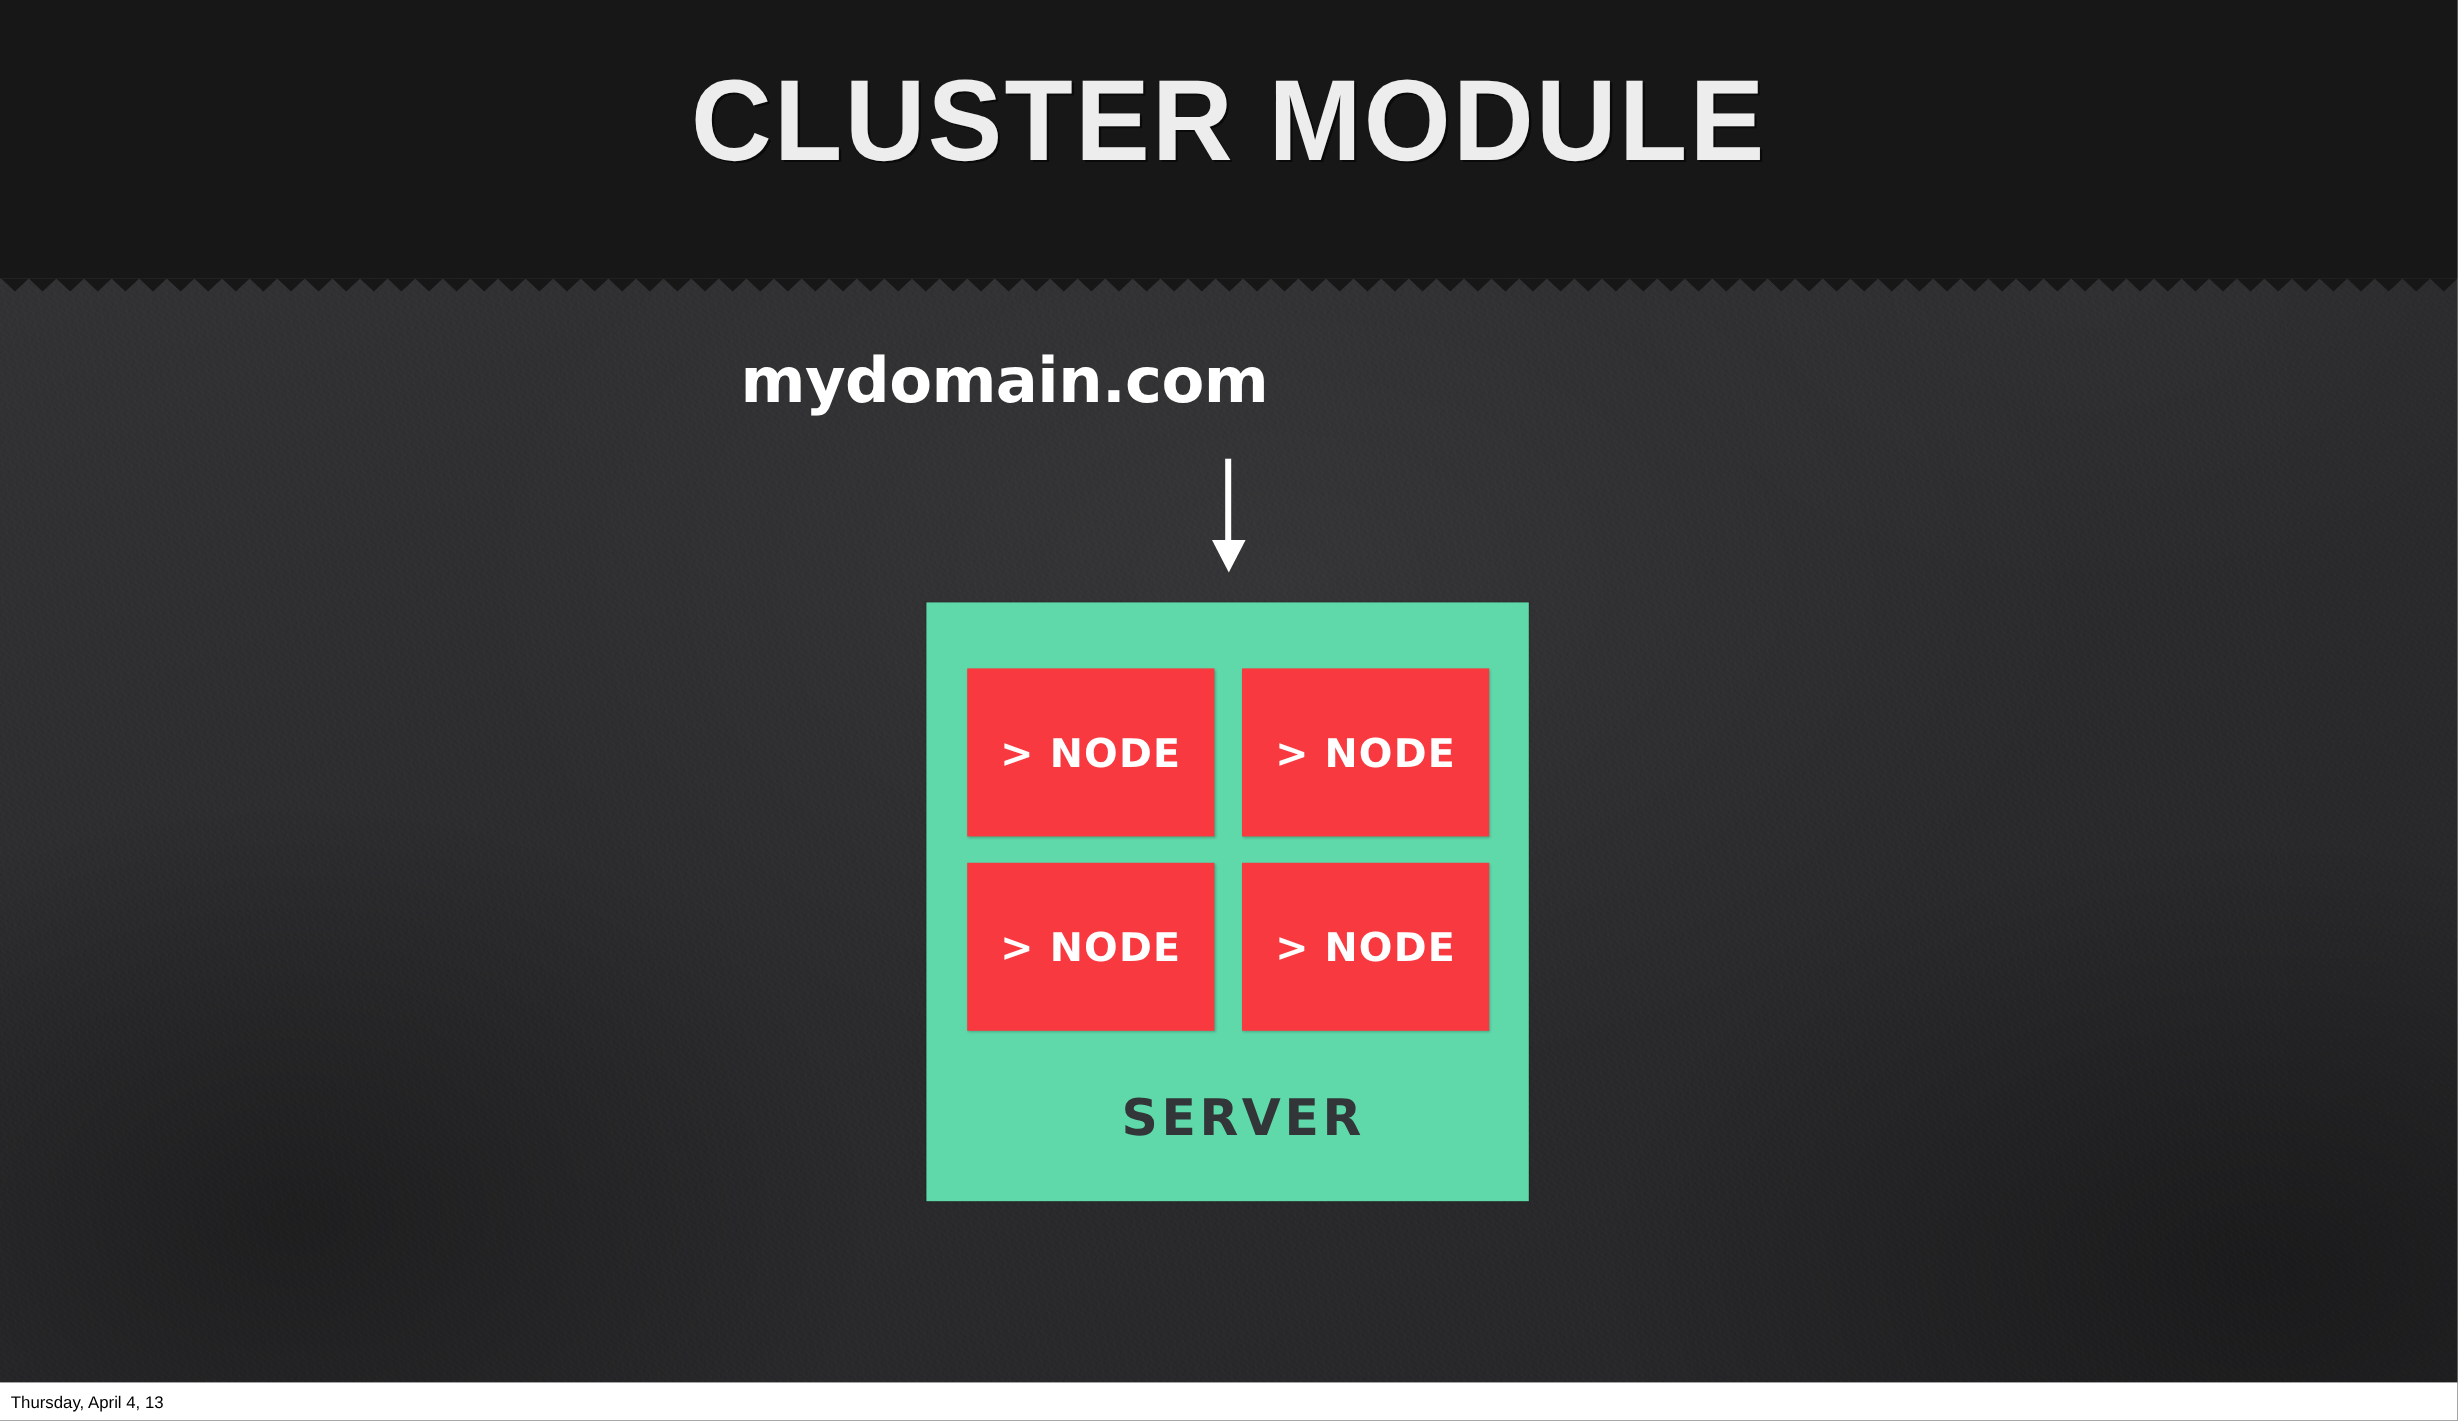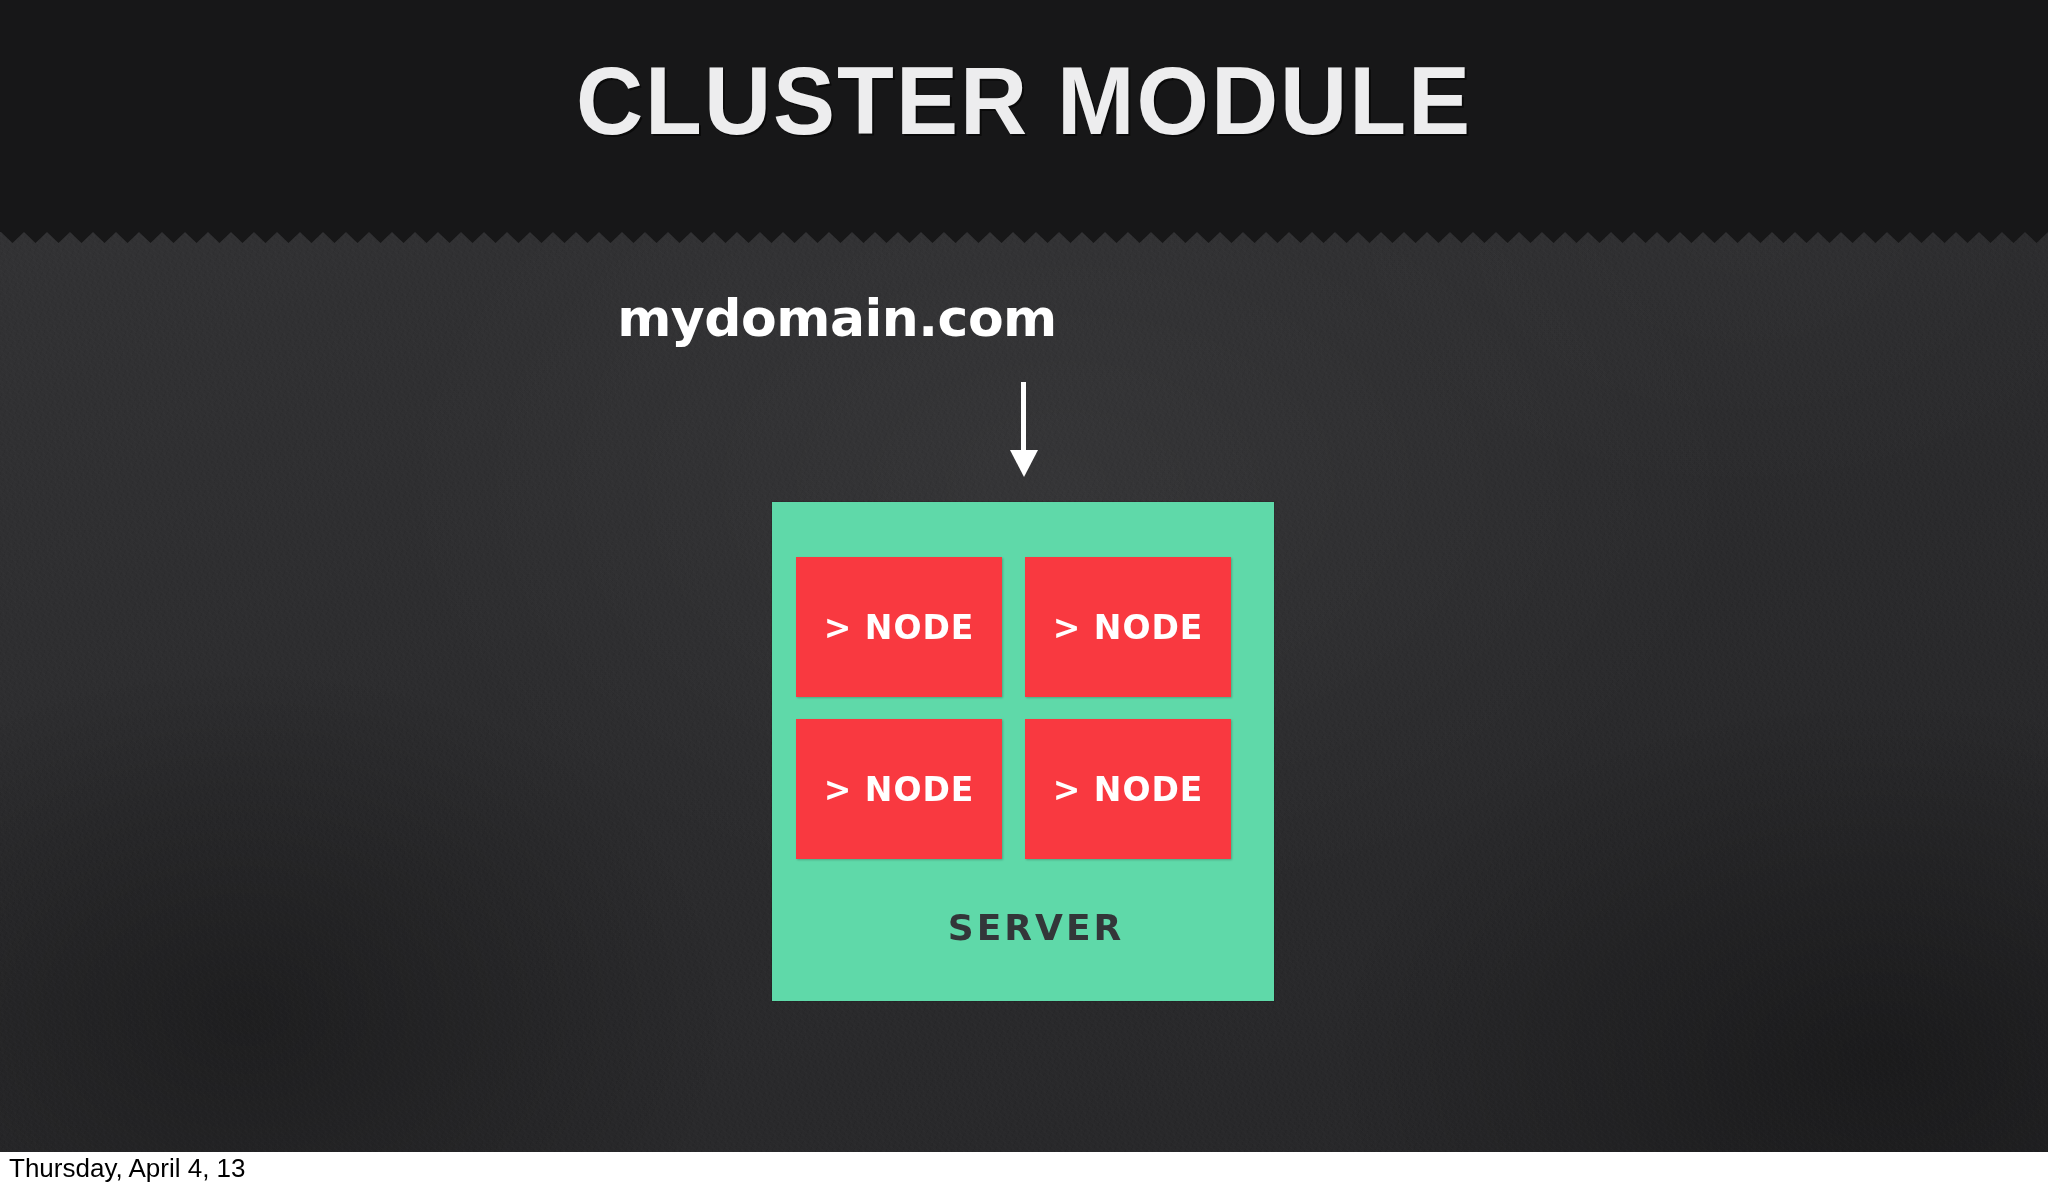--- a/index.html
+++ b/index.html
@@ -119,21 +119,21 @@
     top: 502px;
     width: 502px;
     height: 499px;
     background: #5fd9a9;
     z-index: 4;
     box-shadow: 0 0 0 1px rgba(0,0,0,0.10);
   }
 
   .node-grid {
     position: absolute;
-    left: 24px;
+    left: 34px;
     top: 55px;
     width: 435px;
     height: 248px;
     display: grid;
     grid-template-columns: 206px 206px;
     grid-template-rows: 140px 140px;
     column-gap: 23px;
     row-gap: 22px;
   }
 
@@ -155,41 +155,41 @@
 
   .server-label {
     position: absolute;
     left: 0;
     top: 405px;
     width: 528px;
     text-align: center;
     color: #333639;
     font-family: "DejaVu Sans", sans-serif;
     font-weight: bold;
-    font-size: 36px;
+    font-size: 42px;
     letter-spacing: 3px;
   }
 
   
   .footer {
     position: absolute;
     left: 0;
     top: 1152px;
     width: 2048px;
     height: 32px;
     background: #ffffff;
     z-index: 5;
   }
   .footer-date {
     position: absolute;
     left: 9px;
     top: 4px;
     color: #000000;
     font-family: "Liberation Sans", sans-serif;
-    font-size: 26px;
+    font-size: 14px;
     line-height: 24px;
   }
 </style>
 </head>
 <body>
 
 <div class="slide">
 
   <div class="board-bg"></div>
   <div class="board-noise"></div>

